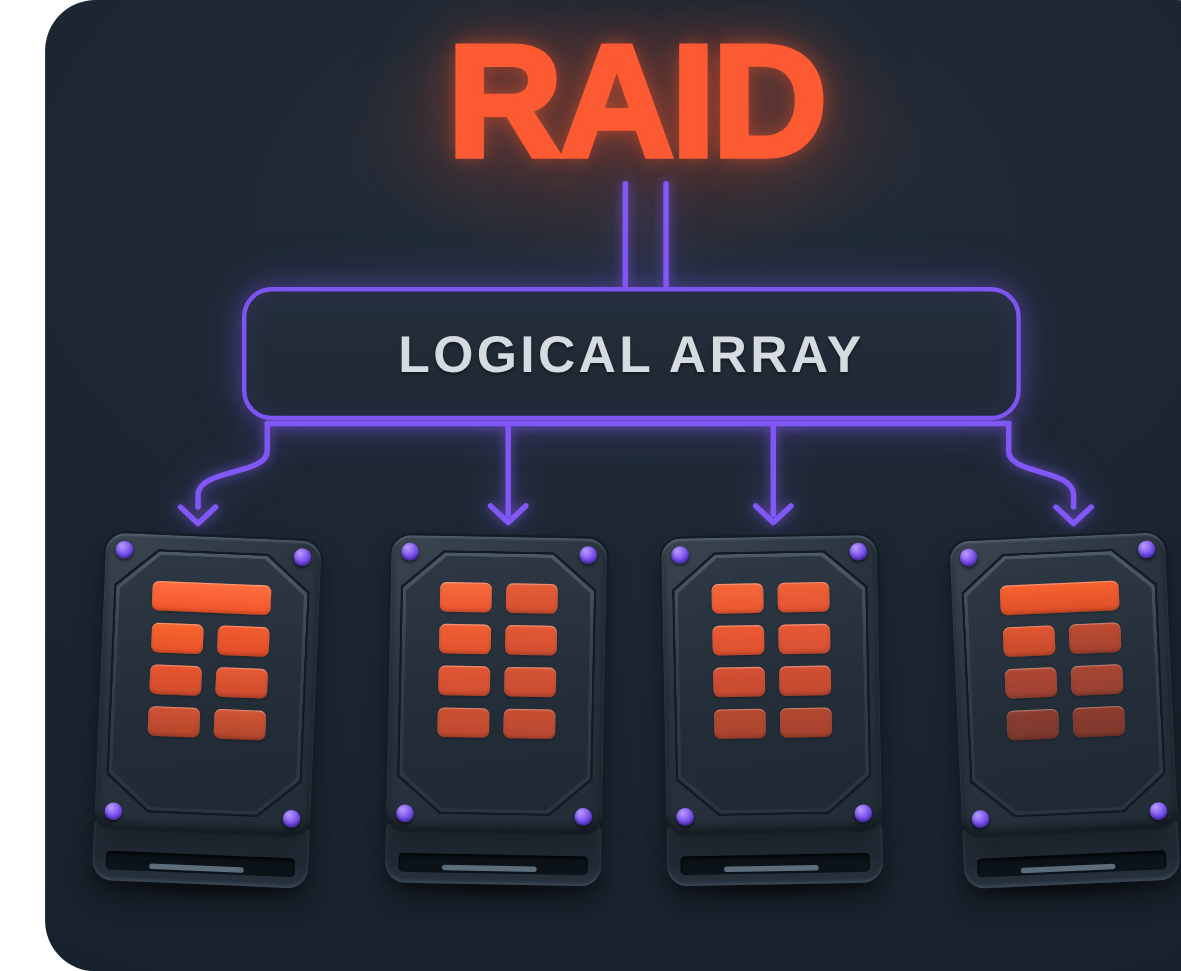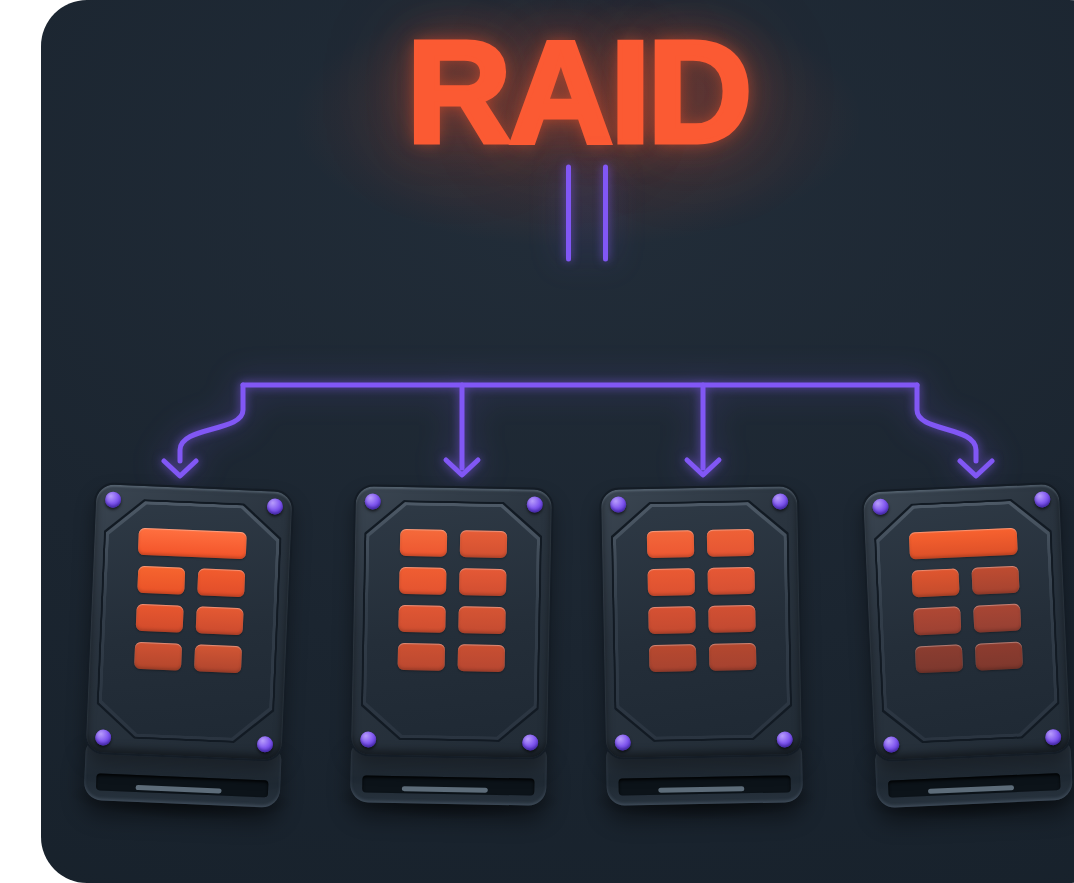--- a/index.html
+++ b/index.html
@@ -116,20 +116,23 @@
     <path class="wire" d="M202 385 V410 C202 432 139 426 139 450 V461"></path>
     <path class="wire" d="M123 461 L139 476 L155 461"></path>
     <path class="wire" d="M421 385 V468"></path>
     <path class="wire" d="M405 460 L421 475 L437 460"></path>
     <path class="wire" d="M662 385 V468"></path>
     <path class="wire" d="M646 460 L662 475 L678 460"></path>
     <path class="wire" d="M876 385 V410 C876 432 935 426 935 450 V461"></path>
     <path class="wire" d="M919 461 L935 476 L951 461"></path>
   </svg>
 
+  <div class="array-box">
+    <span class="array-label">LOGICAL ARRAY</span>
+  </div>
 
   <div class="drive" data-drive="0" style="transform: rotate(2.4deg);">
     <div class="drive-shadow"></div>
     <div class="drive-base">
       <div class="drive-slot">
         <div class="slot-bar"></div>
       </div>
     </div>
     <div class="drive-body">
       <div class="screw tl"></div>

